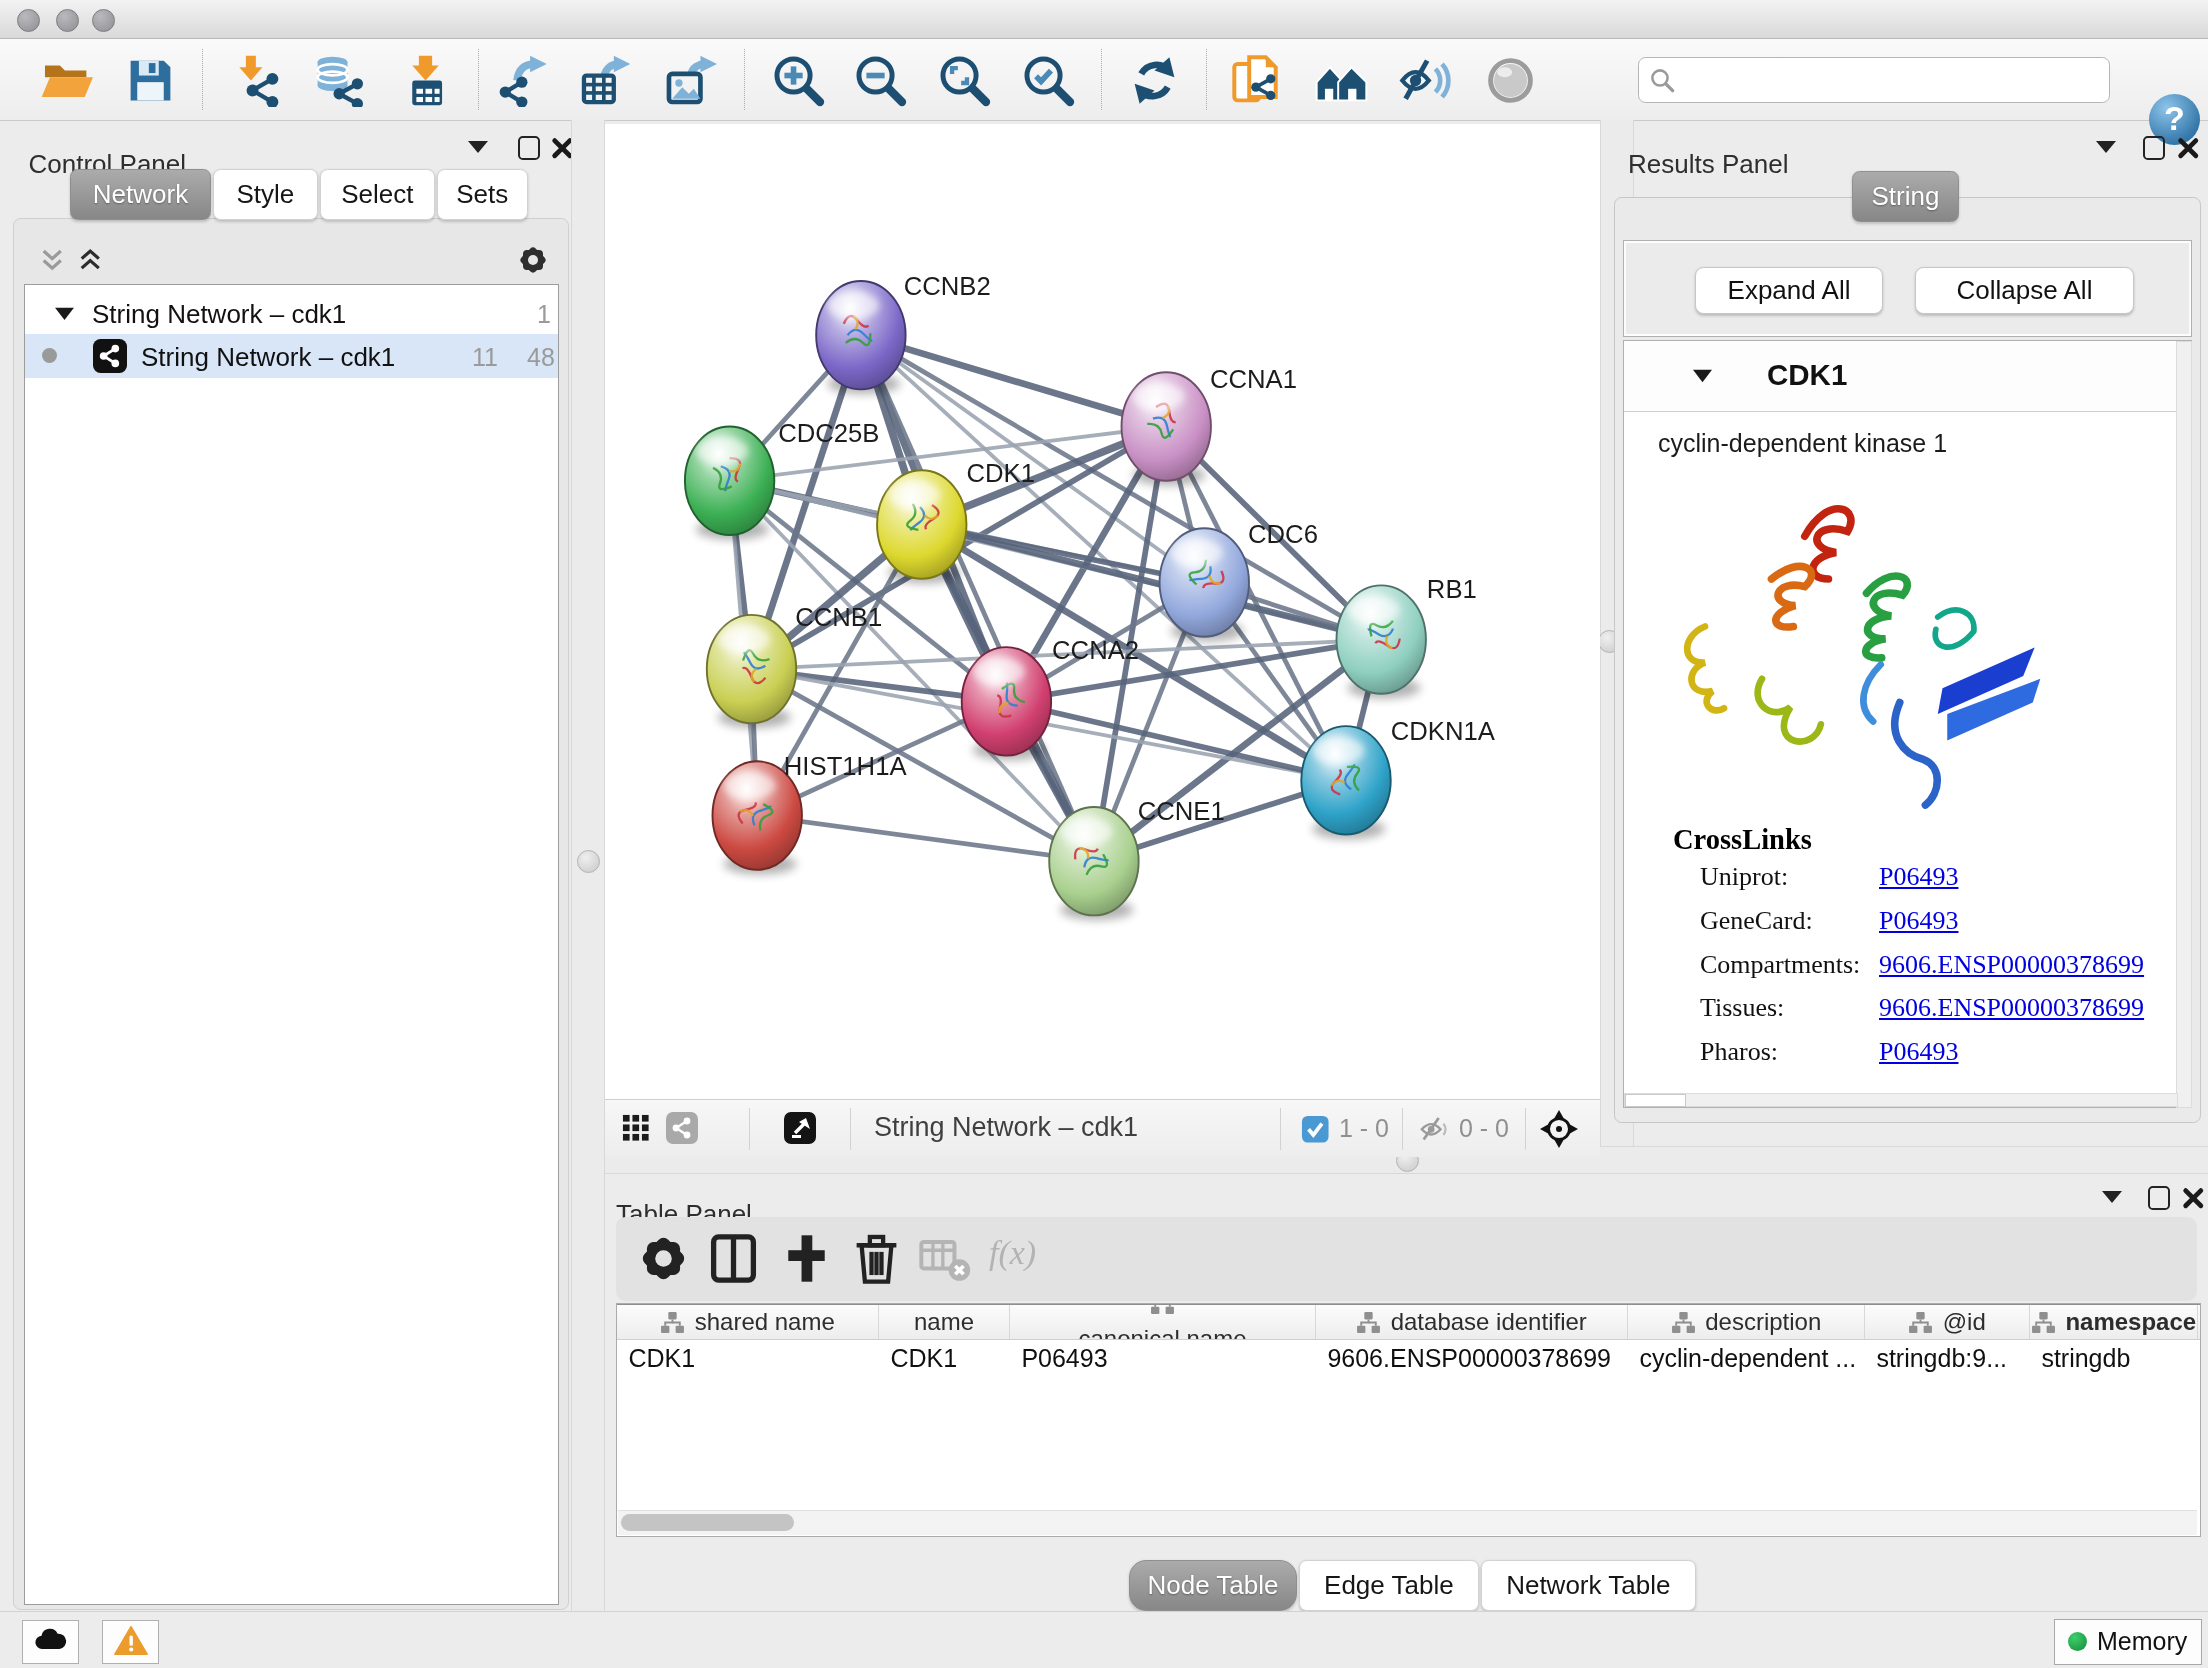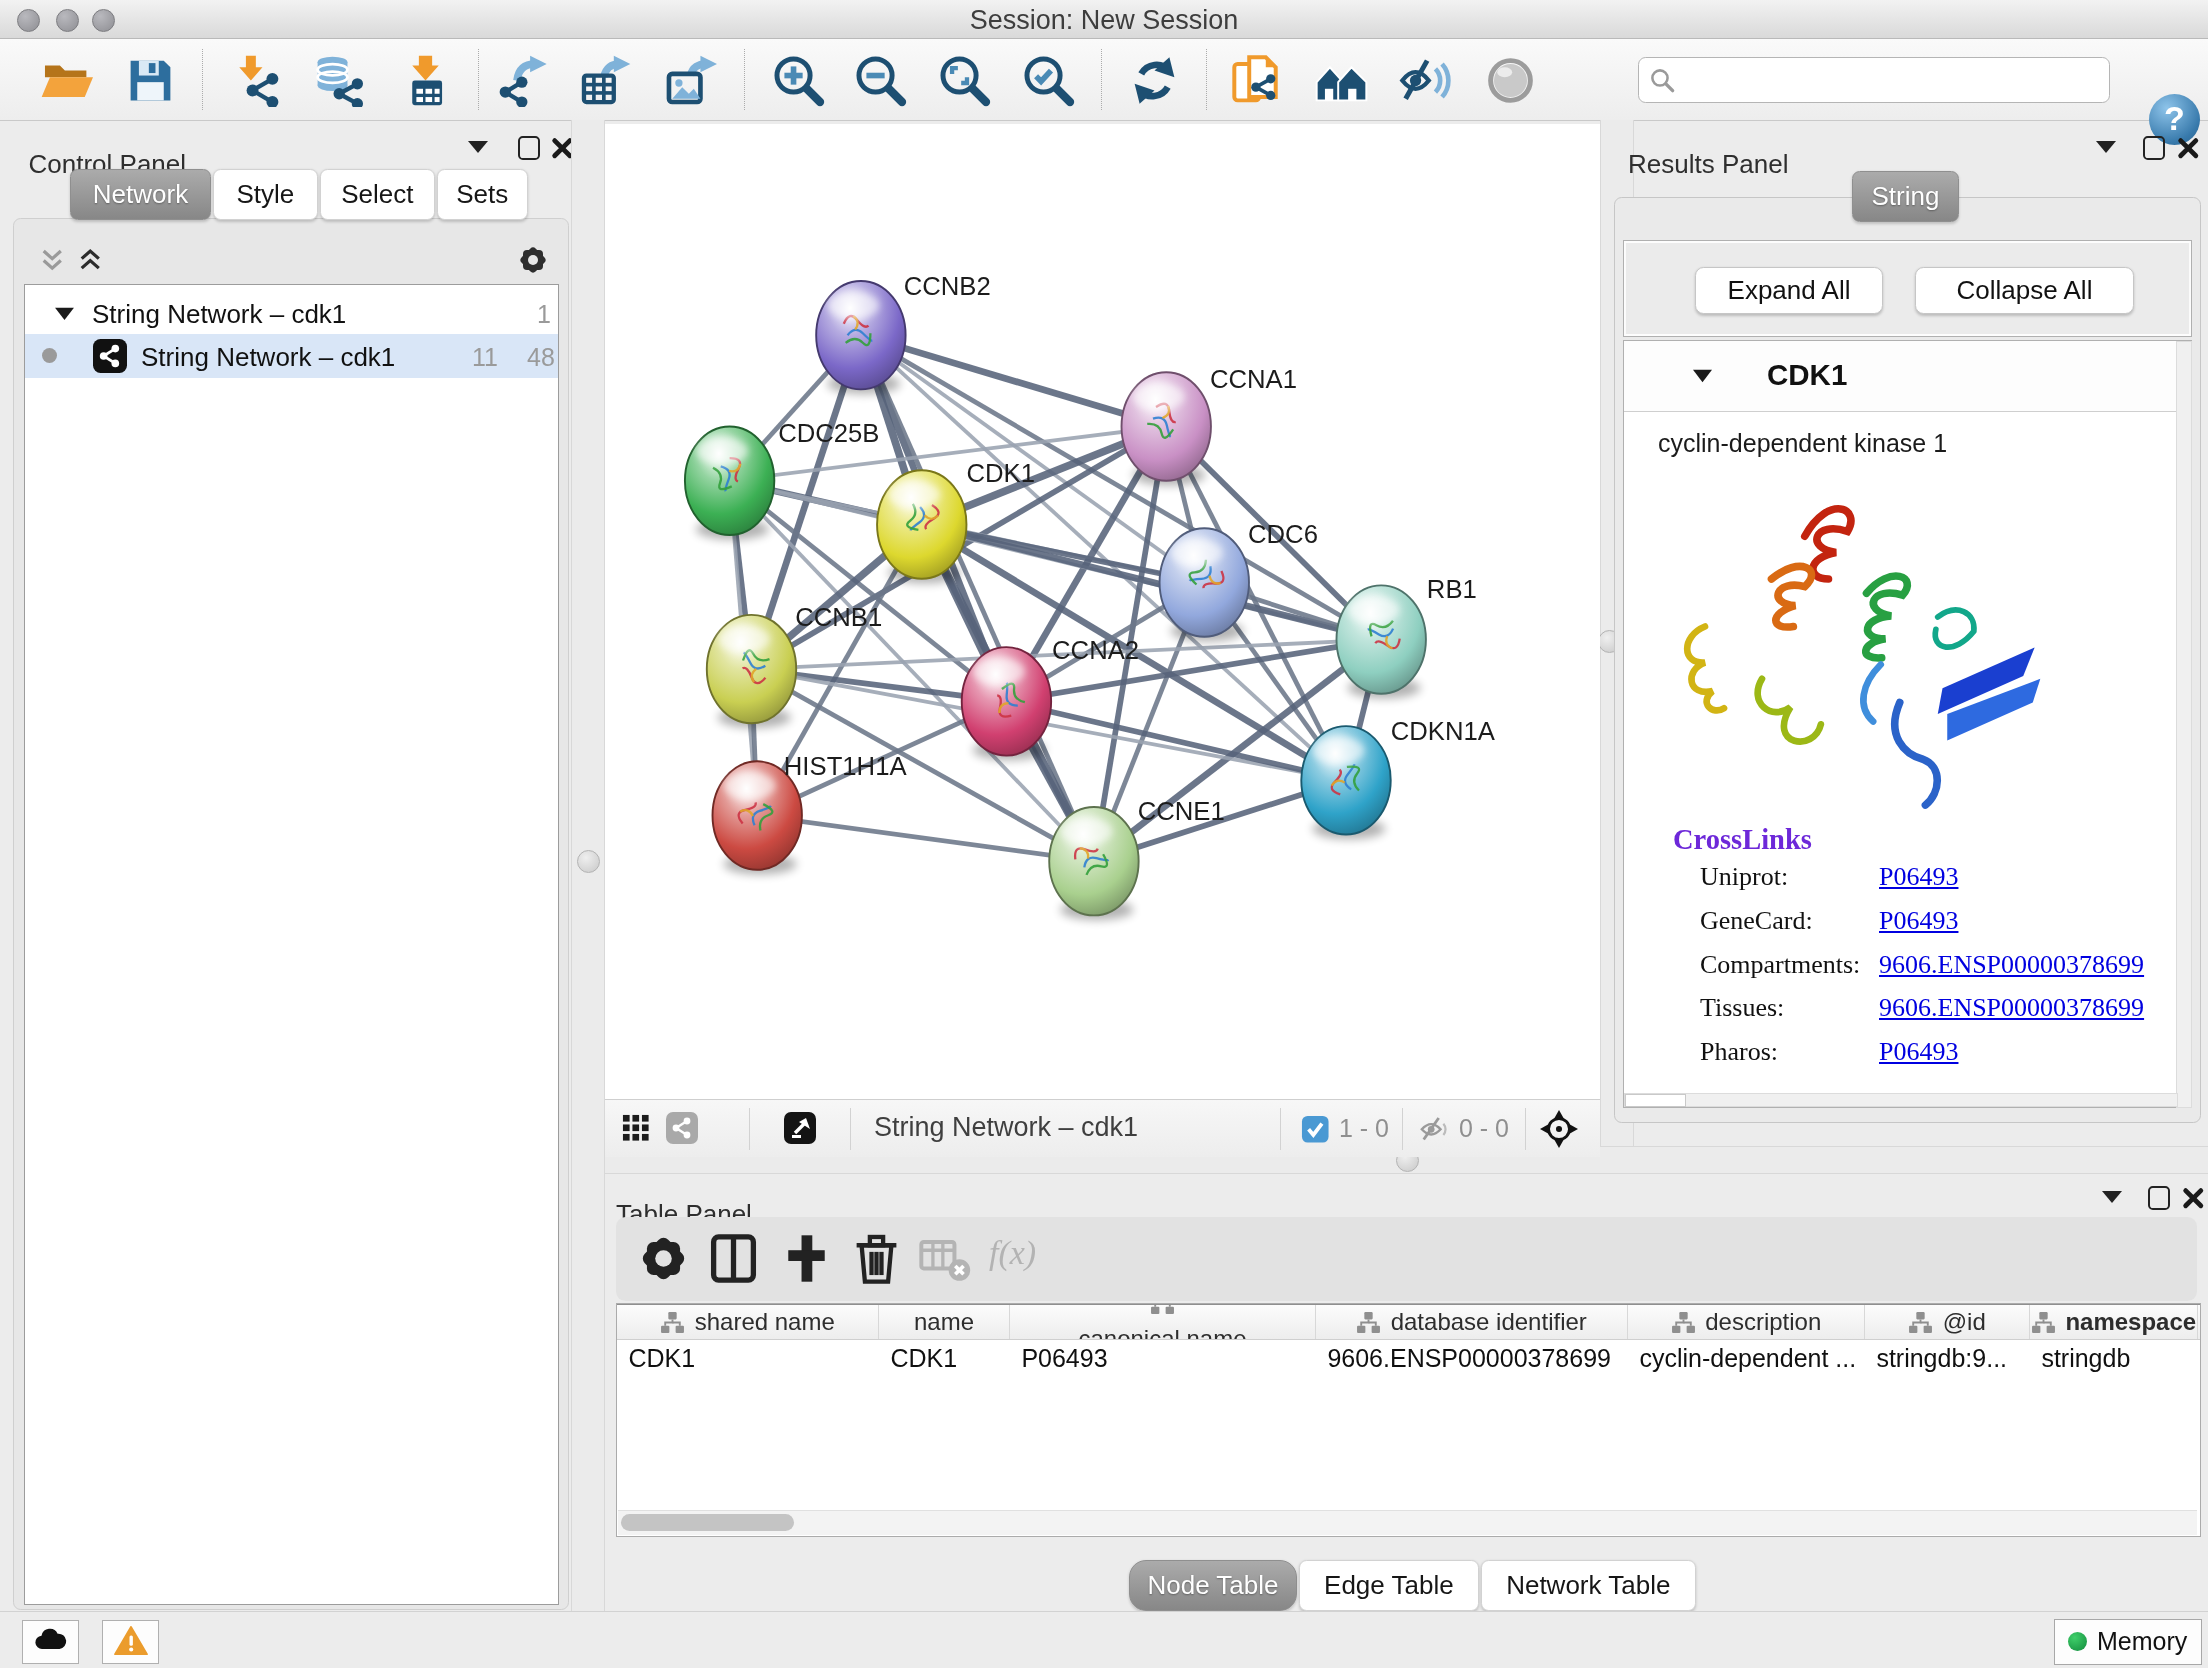--- a/index.html
+++ b/index.html
@@ -80,21 +80,21 @@
     border:1px solid #c6c6c6;border-radius:7.6px;}
   #rp-btnbox{left:1623px;top:240px;width:567px;height:95px;background:#ebebeb;
     border:1px solid #b0b0b0;box-shadow:inset 0 0 0 1.9px #fdfdfd;}
   .rp-btn{height:45px;background:#fff;border:1px solid #c6c6c6;border-radius:8.6px;
     font-size:26px;color:#111;text-align:center;line-height:45px;top:26px;
     box-shadow:0 1.9px 2.9px rgba(0,0,0,.2);}
   #rp-cdk-box{left:1623px;top:340px;width:567px;height:766px;background:#fff;border:1px solid #b0b0b0;}
   #rp-cdk-head{left:0;top:0;width:100%;height:70px;border-bottom:1px solid #cfcfcf;background:#fdfdfd;}
   #rp-gene{font-size:29.5px;font-weight:bold;color:#111;top:17px;}
   #rp-desc{font-size:25px;color:#1b1b1b;}
-  #rp-cl-title{font-family:"Liberation Serif",serif;font-weight:bold;font-size:28.5px;color:#6d28d9;}
+  #rp-cl-title{font-family:"Liberation Serif",serif;font-weight:bold;font-size:28.5px;color:#000000;}
   .cl-row{position:absolute;left:76px;height:38px;font-family:"Liberation Serif",serif;font-size:26px;}
   .cl-label{position:absolute;left:0;color:#111;}
   .cl-value{position:absolute;left:179px;color:#0000e0;text-decoration:underline;}
   .mini-track{background:#f0f0f0;border:1px solid #dcdcdc;}
   .mini-thumb{background:#fff;border:1px solid #c9c9c9;}
 
   
   #tp-toolbox{left:616px;top:1217px;width:1581px;height:84px;background:#e2e2e2;border-radius:9.5px;}
   .tpi{top:15px;width:53px;height:53px;}
   .tpi svg{width:53px;height:53px;}
@@ -121,21 +121,20 @@
     background:radial-gradient(circle at 35% 30%,#3fcf6a,#118a3c);}
   #memory-btn span{position:absolute;left:42px;top:7.6px;font-size:25px;color:#111;}
 </style>
 </head>
 <body>
 
 <div class="abs" id="titlebar">
   <div class="abs tl" style="left:17px"></div>
   <div class="abs tl" style="left:56px"></div>
   <div class="abs tl" style="left:92px"></div>
-  <div class="abs" id="win-title">Session: New Session</div>
 </div>
 
 <div class="abs" id="toolbar">
   <span class="abs ti" style="left:40px">
     <svg viewBox="0 0 32 32">
         <path d="M3 7h9l3 3h13v4H3z" fill="#b5741a"></path>
         <path d="M1 26l5-12h26l-5 12z" fill="#f3a33c"></path>
       </svg>
   </span>
   <span class="abs ti" style="left:124px">

